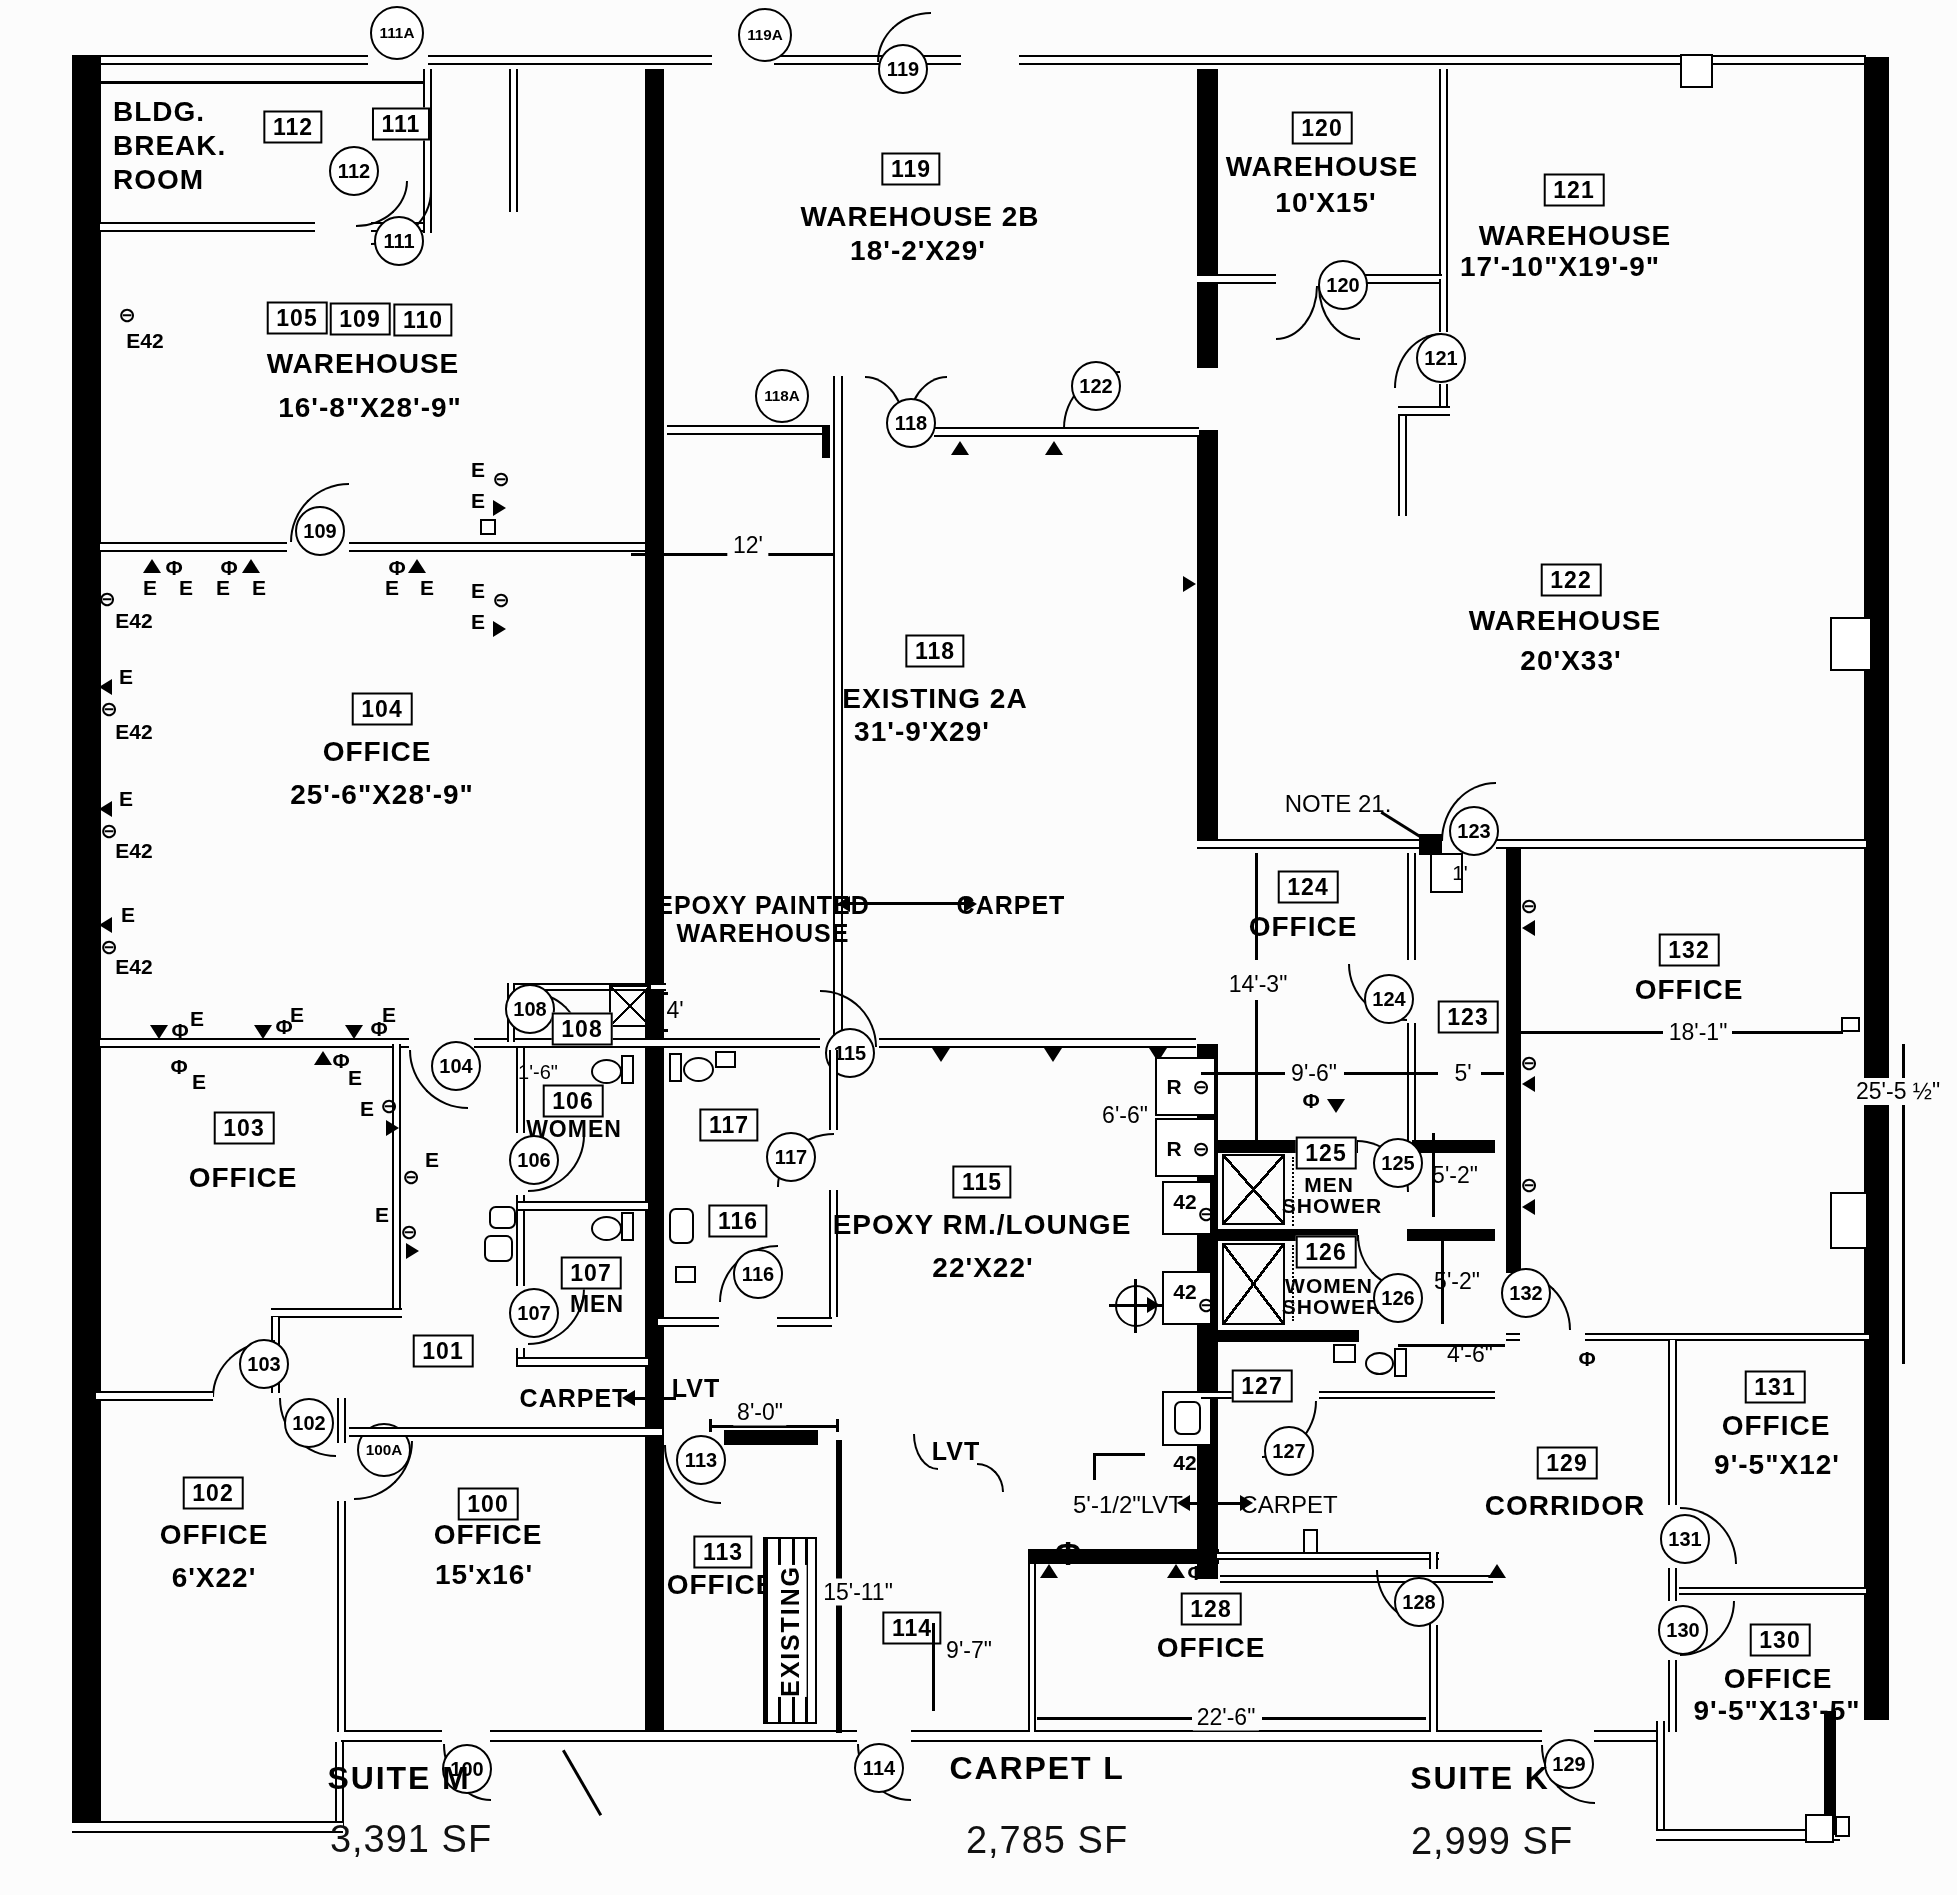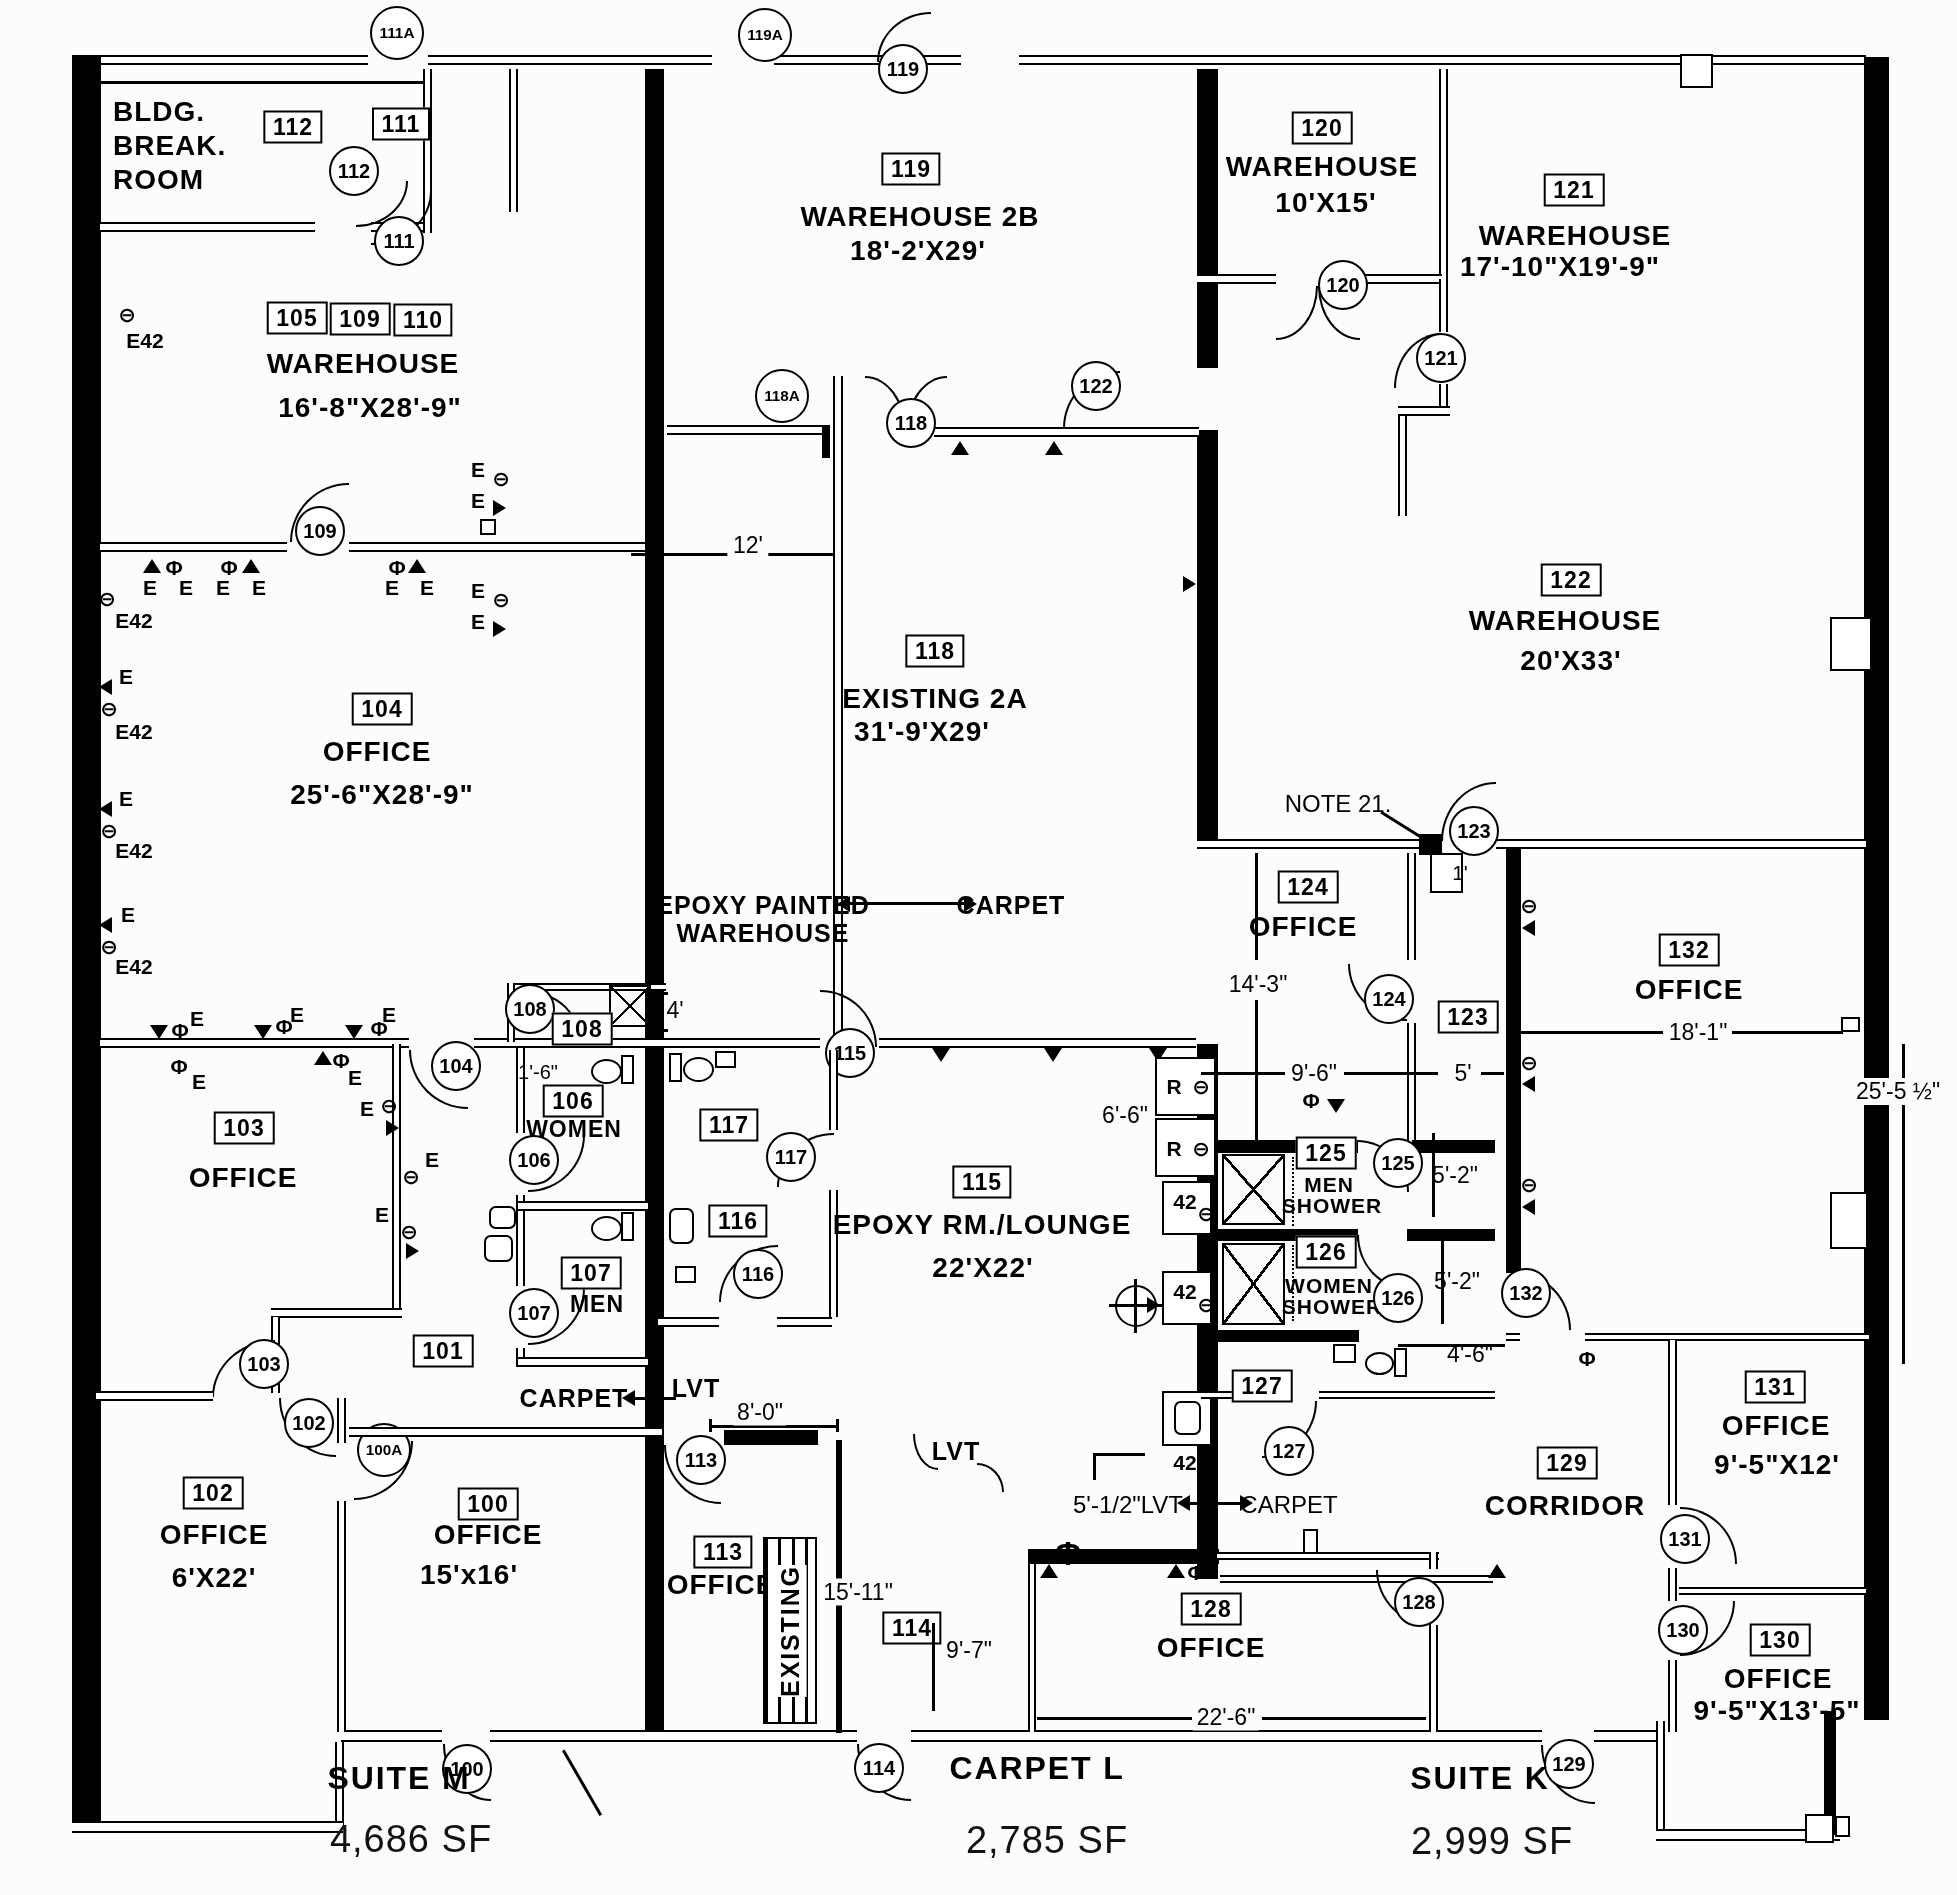--- a/index.html
+++ b/index.html
@@ -449,21 +449,21 @@
   <div class="wv" style="left:337px;top:1398px;width:8.6px;height:45px"></div>
   <div class="wv" style="left:337px;top:1501px;width:8.6px;height:231px"></div>
   <div class="arc br" style="left:354px;top:1441px;width:59px;height:59px"></div>
   <div class="circ w4" style="left:384px;top:1450px">100A</div>
   <div class="wt" style="left:349px;top:1427px;width:313px;height:9.6px"></div>
   <div class="tag" style="left:213px;top:1493px">102</div>
   <div class="lbl" style="left:214px;top:1535px">OFFICE</div>
   <div class="lbl" style="left:214px;top:1578px">6'X22'</div>
   <div class="tag" style="left:488px;top:1504px">100</div>
   <div class="lbl" style="left:488px;top:1535px">OFFICE</div>
-  <div class="lbl" style="left:469px;top:1575px">15'x16'</div>
+  <div class="lbl" style="left:484px;top:1575px">15'x16'</div>
   <div class="lbl" style="left:574px;top:1398px;font-size:25px">CARPET</div>
   <div class="ln" style="left:634px;top:1397px;width:42px;height:2.9px"></div>
   <div class="tleft" style="left:622px;top:1390px"></div>
   <div class="lbl" style="left:696px;top:1388px;font-size:25px">LVT</div>
   <div class="ln" style="left:709px;top:1425px;width:130px;height:2.9px"></div>
   <div class="ln" style="left:709px;top:1419px;width:2.9px;height:13.4px"></div>
   <div class="ln" style="left:836px;top:1419px;width:2.9px;height:13.4px"></div>
   <div class="dim" style="left:760px;top:1412px;background:#fcfcfc;padding:0 3.8px">8'-0"</div>
 
   <div class="k" style="left:724px;top:1430px;width:94px;height:15.3px"></div>
@@ -482,21 +482,21 @@
   <div class="arc bl" style="left:913px;top:1434px;width:25px;height:36px"></div>
   <div class="arc tr" style="left:977px;top:1463px;width:27px;height:29px"></div>
 
   <div class="arc bl" style="left:443px;top:1744px;width:48px;height:57px"></div>
   <div class="circ" style="left:467px;top:1769px">100</div>
   <div class="arc bl" style="left:857px;top:1744px;width:54px;height:57px"></div>
   <div class="circ" style="left:879px;top:1768px">114</div>
   <div class="arc bl" style="left:1541px;top:1745px;width:54px;height:59px"></div>
   <div class="circ" style="left:1569px;top:1764px">129</div>
   <div class="suite" style="left:399px;top:1778px">SUITE M</div>
-  <div class="sf" style="left:411px;top:1839px">4,686 SF</div>
+  <div class="sf" style="left:411px;top:1839px">3,391 SF</div>
   <div class="suite" style="left:1037px;top:1768px">CARPET L</div>
   <div class="sf" style="left:1047px;top:1840px">2,785 SF</div>
   <div class="ln rot" style="left:562px;top:1751px;width:2.9px;height:75px;transform:rotate(-30deg)"></div>
   <div class="suite" style="left:1480px;top:1778px">SUITE K</div>
   <div class="sf" style="left:1492px;top:1841px">2,999 SF</div>
 
 </div>
 
 
 </body></html>

